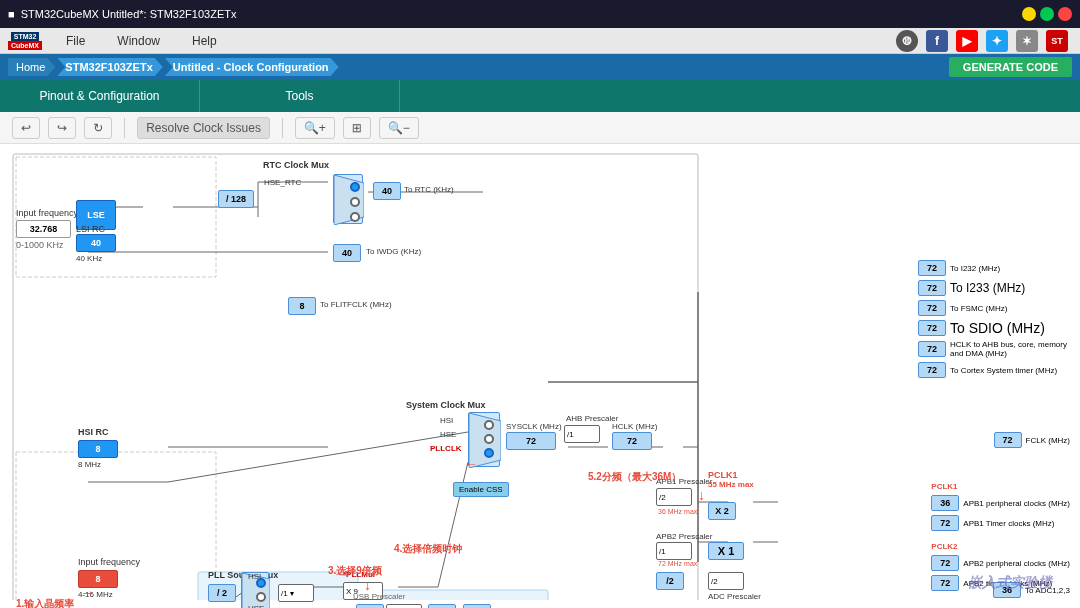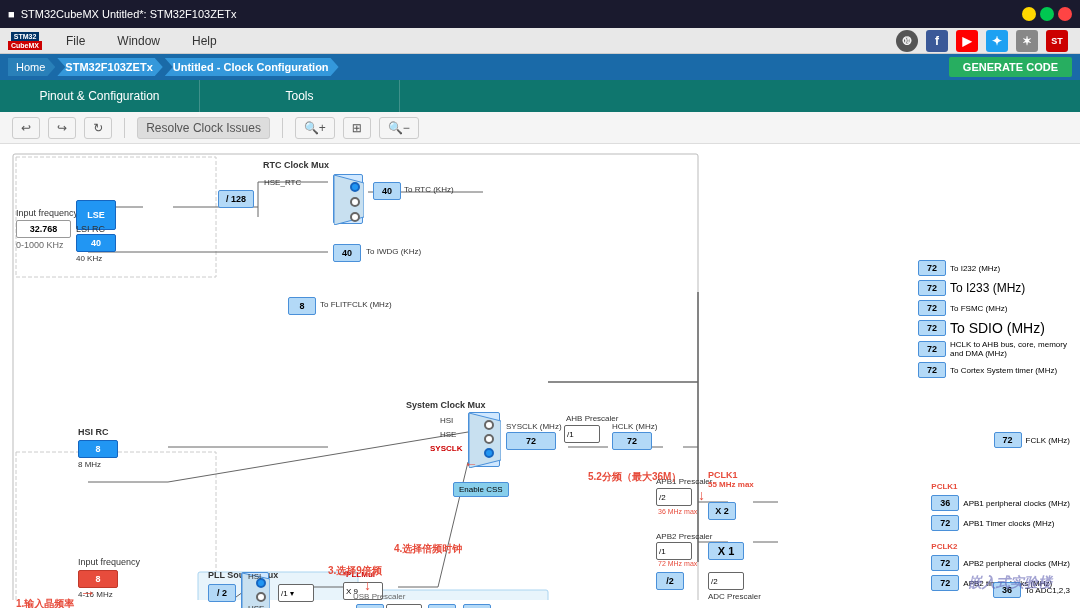--- a/index.html
+++ b/index.html
@@ -445,21 +445,21 @@
       </div>
 
       <div class="radio-dot" style="left:476px;top:268px;"></div>
       <div class="radio-dot" style="left:476px;top:282px;"></div>
       <div class="radio-dot selected" style="left:476px;top:296px;"></div>
 
       <div class="clk-label" style="left:432px;top:264px;font-size:8px;">HSI</div>
 
       <div class="clk-label" style="left:432px;top:278px;font-size:8px;">HSE</div>
 
-      <div class="clk-label" style="left:422px;top:292px;font-size:8px;color:#c00;font-weight:bold;">SYSCLK</div>
+      <div class="clk-label" style="left:422px;top:292px;font-size:8px;color:#c00;font-weight:bold;">PLLCLK</div>
 
       <div style="position:absolute;left:445px;top:330px;background:#87ceeb;border:1px solid #4a90d9;border-radius:2px;padding:2px 5px;font-size:8px;cursor:pointer;">Enable CSS</div>
 
       <div class="clk-block light-blue" style="left:498px;top:280px;width:50px;height:18px;font-size:9px;">72</div>
       <div class="clk-label" style="left:498px;top:270px;font-size:8px;">SYSCLK (MHz)</div>
 
       <div class="clk-label" style="left:558px;top:262px;font-size:8px;">AHB Prescaler</div>
       <div class="select-box" style="left:556px;top:273px;width:36px;height:18px;">/1</div>
 
       <div class="clk-block light-blue" style="left:604px;top:280px;width:40px;height:18px;font-size:9px;">72</div>

